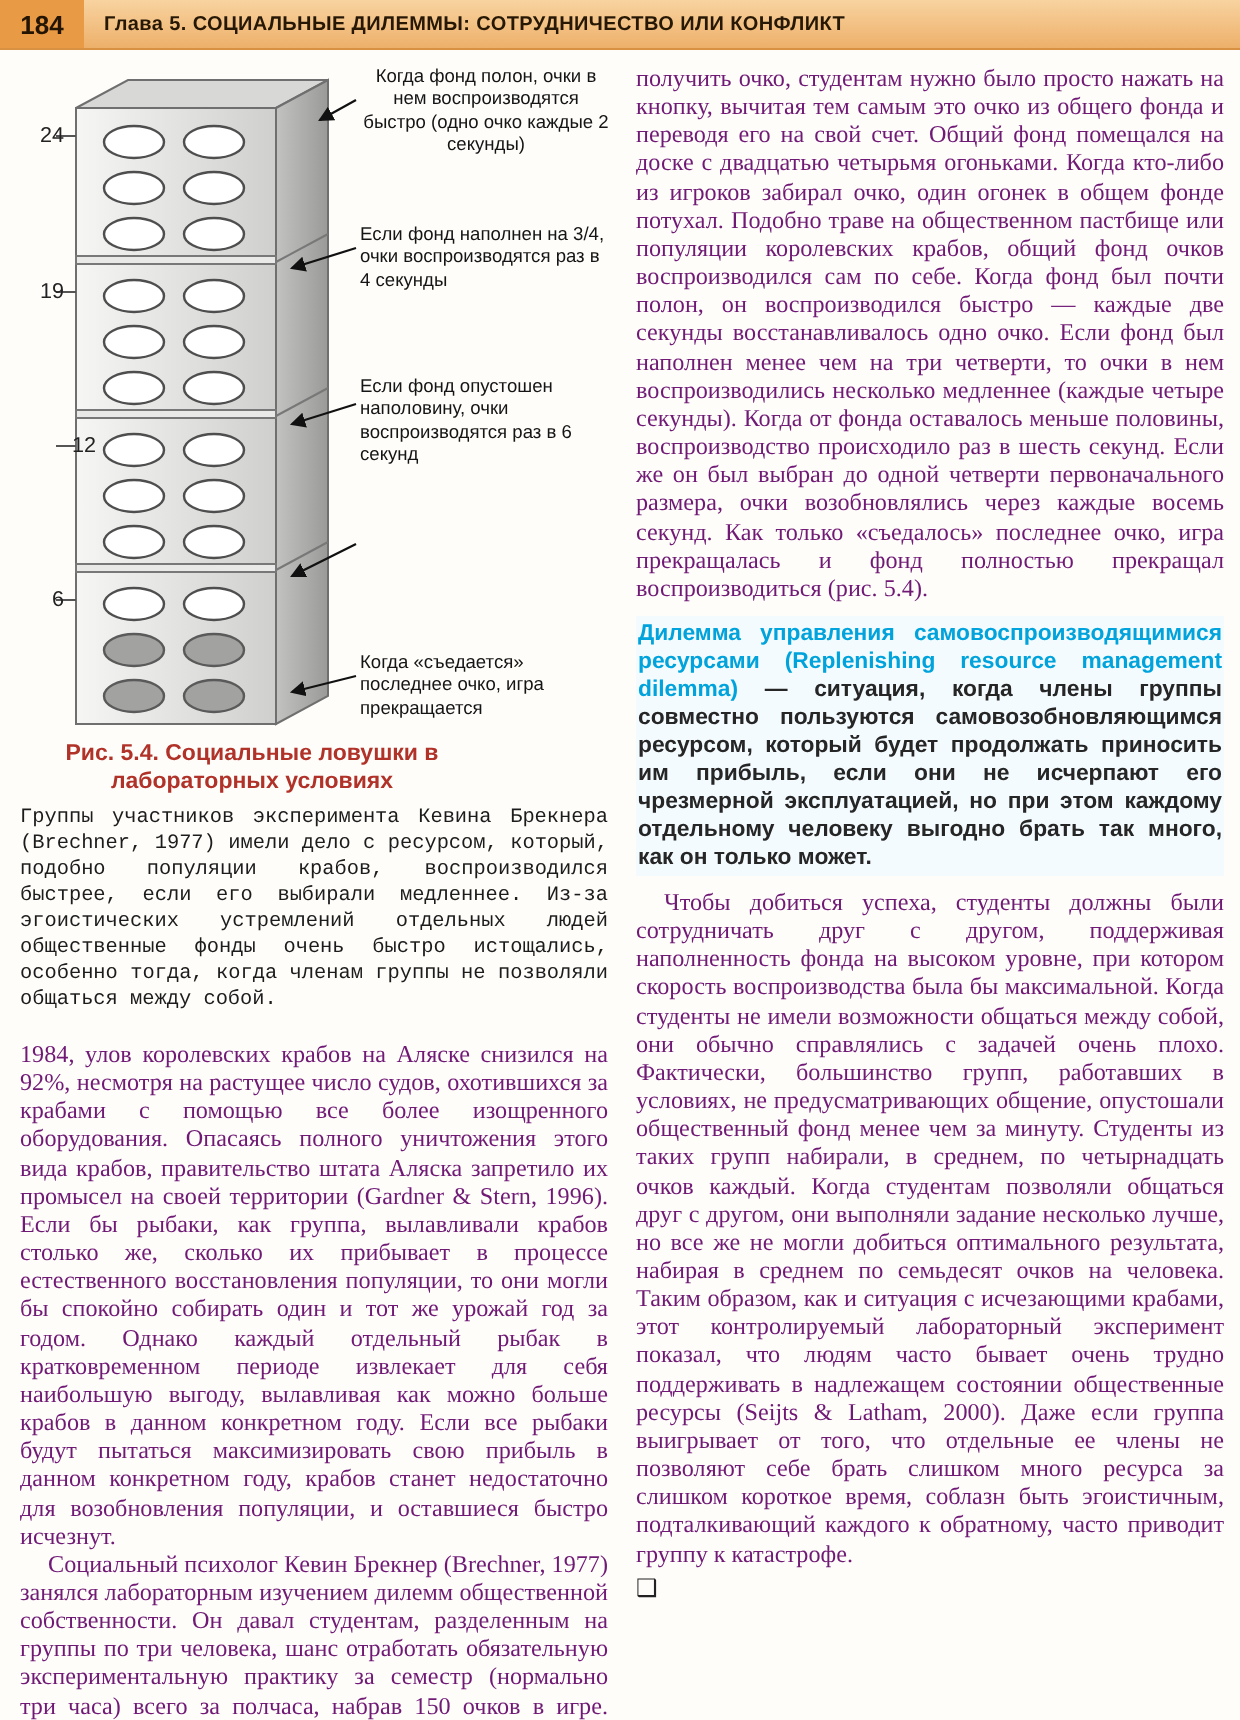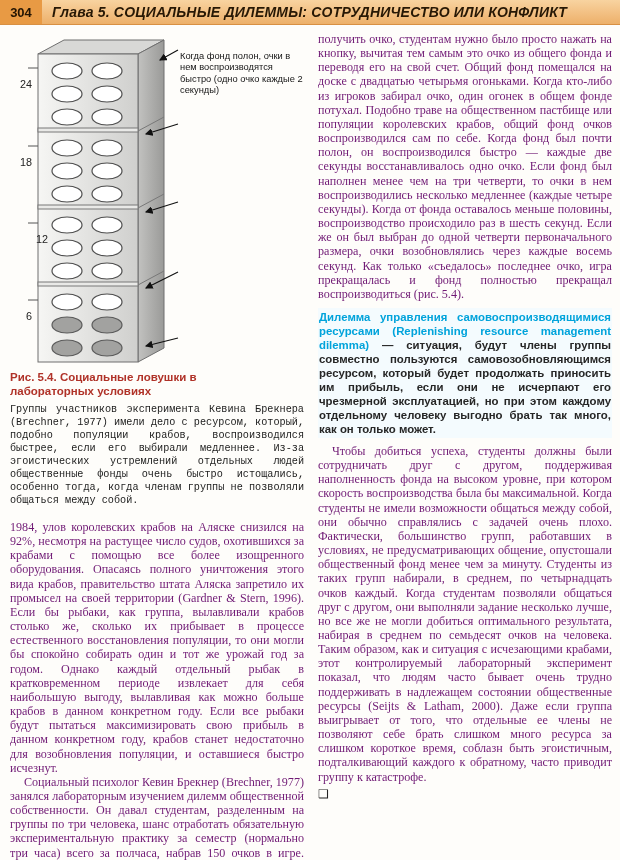--- a/index.html
+++ b/index.html
@@ -16,52 +16,52 @@
     background:linear-gradient(#f8d3a0,#edb06a);
     border-bottom:1px solid #d89043;
   }
   .page-num {
     width:42px; background:#e89a44; color:#241503;
     font-family:"Liberation Sans", sans-serif; font-weight:bold;
     font-size:13px; line-height:25px; text-align:center;
   }
   .chapter-title {
     font-family:"Liberation Sans", sans-serif; font-weight:bold;
-    font-size:14px; line-height:25px; padding-left:10px; color:#271805;
-    letter-spacing:.2px; white-space:nowrap;font-style:italic;
+    font-size:10px; line-height:25px; padding-left:10px; color:#271805;
+    letter-spacing:.2px; white-space:nowrap;
   }
 
   
   .content { display:flex; gap:14px; padding:7px 8px 0 10px; }
   .col { width:294px; }
   .body-par {
     font-size:12.1px; line-height:14.15px; text-align:justify; color:#701a75;
   }
   .indent { text-indent:14px; }
 
   
   .figure-area { position:relative; width:294px; height:336px; }
   .fig-svg { position:absolute; left:0; top:0; }
   .fig-ann {
     position:absolute; left:170px; width:126px;
     font-family:"Liberation Sans", sans-serif; font-size:9.3px;
     line-height:11.3px; color:#151515;
   }
-  .ann-1 { top:19px; } .ann-2 { top:80px; } .ann-3 { top:156px; }
+  .ann-1 { top:1px;text-align:center; } .ann-2 { top:80px; } .ann-3 { top:156px; }
   .ann-4 { top:228px; } .ann-5 { top:294px; }
   .fig-scale {
     position:absolute; width:22px; text-align:right;
-    font-family:"Liberation Sans", sans-serif; font-size:10.8px; color:#222;margin-top:16px;
+    font-family:"Liberation Sans", sans-serif; font-size:10.8px; color:#222;
   }
   .sc-24 { left:0; top:30px; } .sc-18 { left:0; top:108px; }
   .sc-12 { left:16px; top:185px; } .sc-6  { left:0; top:262px; }
   .fig-caption {
     font-family:"Liberation Sans", sans-serif; font-weight:bold;
     font-size:11.5px; line-height:13.5px; color:#b03228;
-    width:232px; margin:3px 0 5px;
+    width:232px; margin:3px 0 5px;text-align:center;
   }
   .fig-desc {
     font-family:Liberation Mono, monospace; font-size:10.2px;
     line-height:13px; text-align:justify; color:#1c1c1c; margin-bottom:13px;
   }
 
   
   .def-box {
     margin:7px 0 6px; font-family:"Liberation Sans", sans-serif;
     font-size:11.4px; line-height:14px; font-weight:bold; text-align:justify;
@@ -74,21 +74,21 @@
     font-family:"Liberation Sans", sans-serif; font-size:12px;
     color:#222; margin-top:3px;
   }
 </style>
 </head>
 <body>
 
 <div class="page">
 
   <div class="page-header">
-    <span class="page-num">304</span>
+    <span class="page-num">184</span>
     <span class="chapter-title">Глава 5. СОЦИАЛЬНЫЕ ДИЛЕММЫ: СОТРУДНИЧЕСТВО ИЛИ КОНФЛИКТ</span>
   </div>
 
   <div class="content">
 
     <div class="col">
 
       <div class="figure-area">
         <svg class="fig-svg" width="294" height="336" viewBox="0 0 294 336">
           <defs>
@@ -158,40 +158,43 @@
           <g stroke="#111" stroke-width="1.1" fill="none">
             <line x1="168" y1="18" x2="150" y2="28" marker-end="url(#ah)"></line>
             <line x1="168" y1="92" x2="136" y2="102" marker-end="url(#ah)"></line>
             <line x1="168" y1="170" x2="136" y2="180" marker-end="url(#ah)"></line>
             <line x1="168" y1="240" x2="136" y2="256" marker-end="url(#ah)"></line>
             <line x1="168" y1="306" x2="136" y2="314" marker-end="url(#ah)"></line>
           </g>
         </svg>
 
         <div class="fig-scale sc-24">24</div>
-        <div class="fig-scale sc-18">18</div>
+        <div class="fig-scale sc-18">19</div>
         <div class="fig-scale sc-12">12</div>
         <div class="fig-scale sc-6">6</div>
 
         <div class="fig-ann ann-1">Когда фонд полон, очки в нем воспроизводятся быстро (одно очко каждые 2 секунды)</div>
+        <div class="fig-ann ann-2">Если фонд наполнен на 3/4, очки воспроизводятся раз в 4 секунды</div>
+        <div class="fig-ann ann-3">Если фонд опустошен наполовину, очки воспроизводятся раз в 6 секунд</div>
+        <div class="fig-ann ann-5">Когда «съедается» последнее очко, игра прекращается</div>
       </div>
 
       <div class="fig-caption">Рис. 5.4. Социальные ловушки в лабораторных условиях</div>
       <div class="fig-desc">Группы участников эксперимента Кевина Брекнера (Brechner, 1977) имели дело с ресурсом, который, подобно популяции крабов, воспроизводился быстрее, если его выбирали медленнее. Из-за эгоистических устремлений отдельных людей общественные фонды очень быстро истощались, особенно тогда, когда членам группы не позволяли общаться между собой.</div>
 
       <p class="body-par">1984, улов королевских крабов на Аляске снизился на 92%, несмотря на растущее число судов, охотившихся за крабами с помощью все более изощренного оборудования. Опасаясь полного уничтожения этого вида крабов, правительство штата Аляска запретило их промысел на своей территории (Gardner &amp; Stern, 1996). Если бы рыбаки, как группа, вылавливали крабов столько же, сколько их прибывает в процессе естественного восстановления популяции, то они могли бы спокойно собирать один и тот же урожай год за годом. Однако каждый отдельный рыбак в кратковременном периоде извлекает для себя наибольшую выгоду, вылавливая как можно больше крабов в данном конкретном году. Если все рыбаки будут пытаться максимизировать свою прибыль в данном конкретном году, крабов станет недостаточно для возобновления популяции, и оставшиеся быстро исчезнут.</p>
       <p class="body-par indent">Социальный психолог Кевин Брекнер (Brechner, 1977) занялся лабораторным изучением дилемм общественной собственности. Он давал студентам, разделенным на группы по три человека, шанс отработать обязательную экспериментальную практику за семестр (нормально три часа) всего за полчаса, набрав 150 очков в игре. Чтобы</p>
     </div>
 
     <div class="col">
       <p class="body-par">получить очко, студентам нужно было просто нажать на кнопку, вычитая тем самым это очко из общего фонда и переводя его на свой счет. Общий фонд помещался на доске с двадцатью четырьмя огоньками. Когда кто-либо из игроков забирал очко, один огонек в общем фонде потухал. Подобно траве на общественном пастбище или популяции королевских крабов, общий фонд очков воспроизводился сам по себе. Когда фонд был почти полон, он воспроизводился быстро — каждые две секунды восстанавливалось одно очко. Если фонд был наполнен менее чем на три четверти, то очки в нем воспроизводились несколько медленнее (каждые четыре секунды). Когда от фонда оставалось меньше половины, воспроизводство происходило раз в шесть секунд. Если же он был выбран до одной четверти первоначального размера, очки возобновлялись через каждые восемь секунд. Как только «съедалось» последнее очко, игра прекращалась и фонд полностью прекращал воспроизводиться (рис. 5.4).</p>
 
       <div class="def-box">
         <span class="def-term">Дилемма управления самовоспроизводящимися ресурсами (Replenishing resource management dilemma)</span>
-        <span class="def-body">— ситуация, будут члены группы совместно пользуются самовозобновляющимся ресурсом, который будет продолжать приносить им прибыль, если они не исчерпают его чрезмерной эксплуатацией, но при этом каждому отдельному человеку выгодно брать так много, как он только может.</span>
+        <span class="def-body">— ситуация, когда члены группы совместно пользуются самовозобновляющимся ресурсом, который будет продолжать приносить им прибыль, если они не исчерпают его чрезмерной эксплуатацией, но при этом каждому отдельному человеку выгодно брать так много, как он только может.</span>
       </div>
 
       <p class="body-par indent">Чтобы добиться успеха, студенты должны были сотрудничать друг с другом, поддерживая наполненность фонда на высоком уровне, при котором скорость воспроизводства была бы максимальной. Когда студенты не имели возможности общаться между собой, они обычно справлялись с задачей очень плохо. Фактически, большинство групп, работавших в условиях, не предусматривающих общение, опустошали общественный фонд менее чем за минуту. Студенты из таких групп набирали, в среднем, по четырнадцать очков каждый. Когда студентам позволяли общаться друг с другом, они выполняли задание несколько лучше, но все же не могли добиться оптимального результата, набирая в среднем по семьдесят очков на человека. Таким образом, как и ситуация с исчезающими крабами, этот контролируемый лабораторный эксперимент показал, что людям часто бывает очень трудно поддерживать в надлежащем состоянии общественные ресурсы (Seijts &amp; Latham, 2000). Даже если группа выигрывает от того, что отдельные ее члены не позволяют себе брать слишком много ресурса за слишком короткое время, соблазн быть эгоистичным, подталкивающий каждого к обратному, часто приводит группу к катастрофе.</p>
 
       <div class="end-mark">❑</div>
     </div>
 
   </div>
 </div>
 

